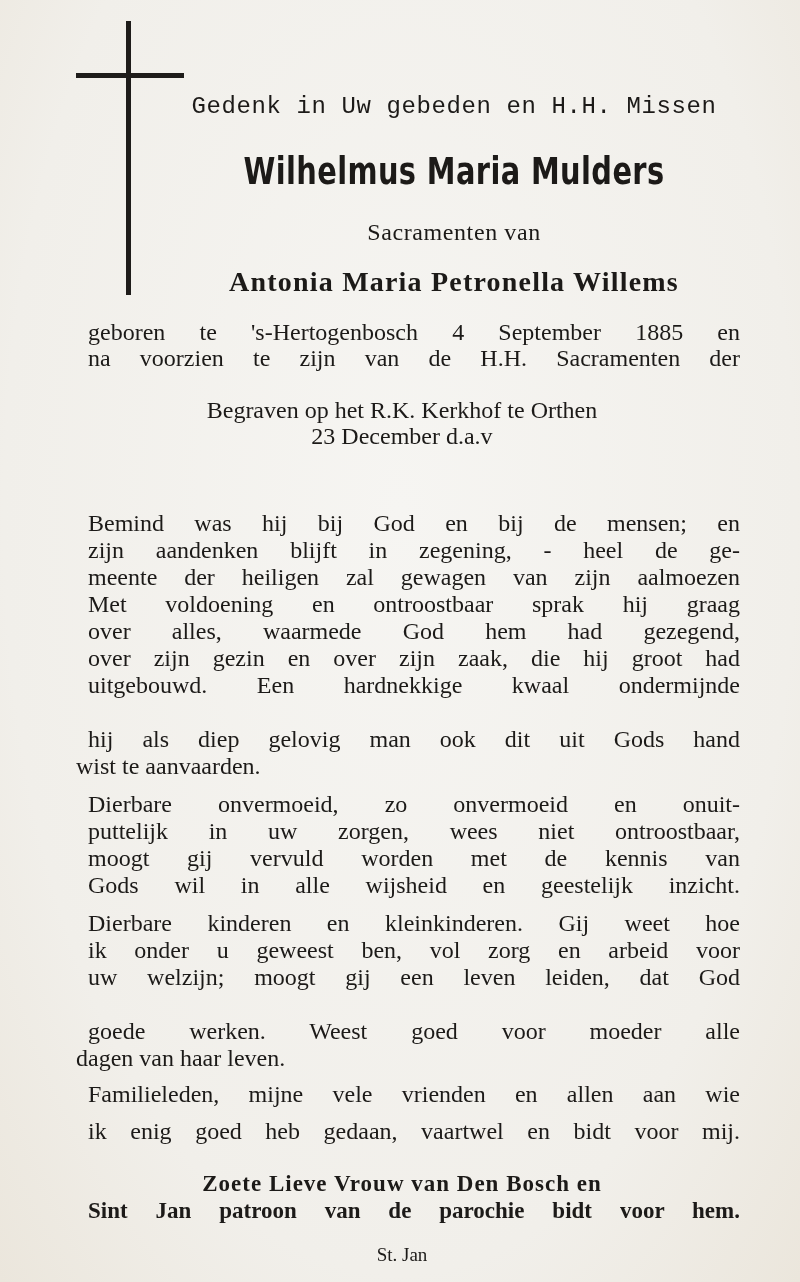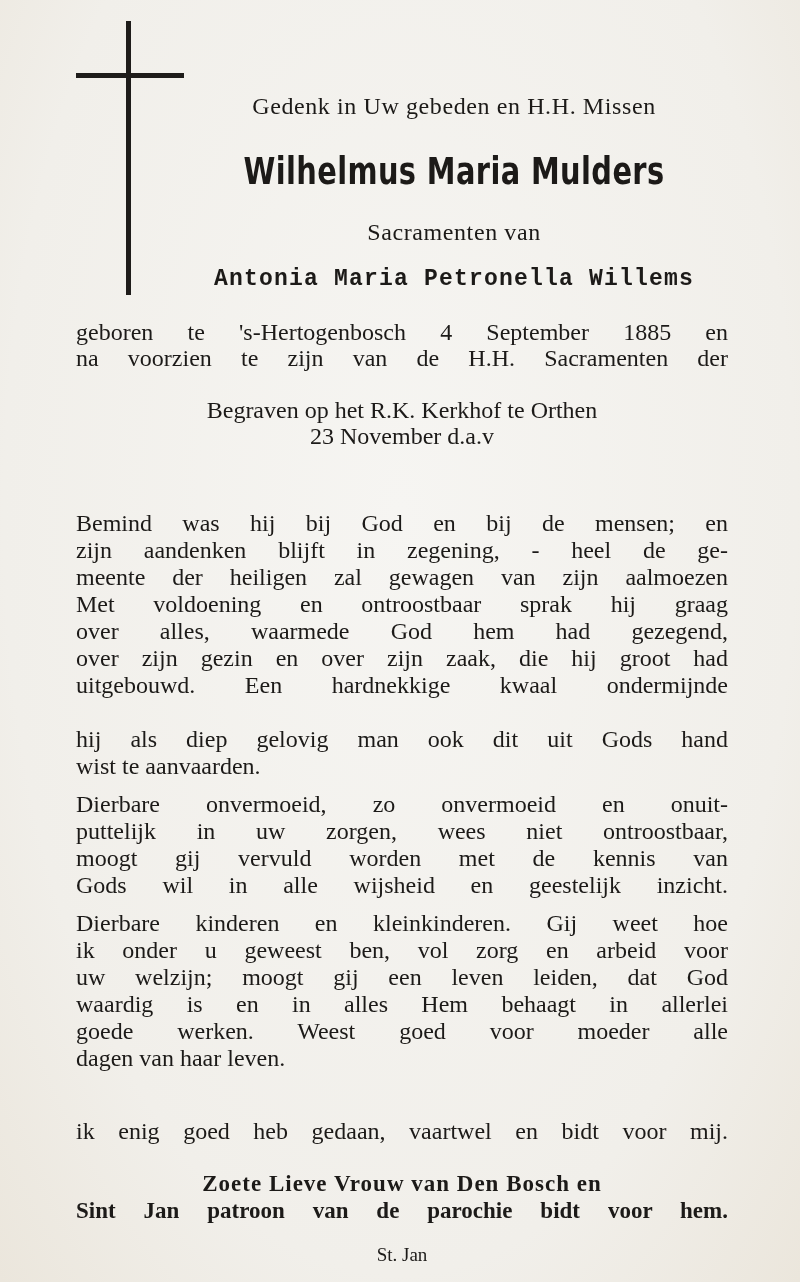--- a/index.html
+++ b/index.html
@@ -20,72 +20,72 @@
     background: #1e1c1a;
   }
   .cross-h {
     position: absolute; left: 76px; top: 73px; width: 108px; height: 5px;
     background: #1e1c1a;
   }
   .line {
     position: absolute; white-space: nowrap; font-family: "Liberation Serif", serif;
   }
   .c { text-align: center; }
-  .just { text-align: justify; text-align-last: justify; }
-  .h-gedenk { left: 180px; width: 548px; top: 93px; font-size: 24px; letter-spacing: 0.6px; }
+  .just { text-align: justify; text-align-last: justify; margin-left: 12px; }
+  .h-gedenk { left: 180px; width: 548px; top: 93px; font-size: 24px; letter-spacing: 0.6px; font-family: Liberation Mono, monospace; }
   .h-name {
     left: 180px; width: 548px; top: 150px; font-size: 37px;
     font-family: "DejaVu Sans", sans-serif; font-weight: bold;
     transform: scaleX(0.78); transform-origin: center; letter-spacing: 0.5px;
   }
   .h-echt { left: 180px; width: 548px; top: 219px; font-size: 24px; letter-spacing: 0.6px; }
-  .h-wife { left: 180px; width: 548px; top: 266px; font-size: 23px; font-weight: bold; letter-spacing: 1.2px; font-family: Liberation Mono, monospace; }
+  .h-wife { left: 180px; width: 548px; top: 266px; font-size: 28px; font-weight: bold; letter-spacing: 1.2px; }
   .p { left: 76px; width: 652px; font-size: 24px; line-height: 24px; }
   .p.c { text-align: left; text-align-last: center; }
   .bold { font-weight: bold; }
   .right { text-align: center; }
 </style>
 </head>
 <body>
 
 <div class="card">
   <div class="cross-v"></div>
   <div class="cross-h"></div>
 
   <div class="line c h-gedenk">Gedenk in Uw gebeden en H.H. Missen</div>
   <div class="line c h-name">Wilhelmus Maria Mulders</div>
   <div class="line c h-echt">Sacramenten van</div>
   <div class="line c h-wife">Antonia Maria Petronella Willems</div>
 
   <div class="line p just" style="top:320px">geboren te 's-Hertogenbosch 4 September 1885 en</div>
   <div class="line p just" style="top:346px">na voorzien te zijn van de H.H. Sacramenten der</div>
   <div class="line p c" style="top:398px">Begraven op het R.K. Kerkhof te Orthen</div>
-  <div class="line p c" style="top:424px">23 November d.a.v</div>
+  <div class="line p c" style="top:424px">23 December d.a.v</div>
 
   <div class="line p just" style="top:511px">Bemind was hij bij God en bij de mensen; en</div>
   <div class="line p just" style="top:538px">zijn aandenken blijft in zegening, - heel de ge-</div>
   <div class="line p just" style="top:565px">meente der heiligen zal gewagen van zijn aalmoezen</div>
   <div class="line p just" style="top:592px">Met voldoening en ontroostbaar sprak hij graag</div>
   <div class="line p just" style="top:619px">over alles, waarmede God hem had gezegend,</div>
   <div class="line p just" style="top:646px">over zijn gezin en over zijn zaak, die hij groot had</div>
   <div class="line p just" style="top:673px">uitgebouwd. Een hardnekkige kwaal ondermijnde</div>
   <div class="line p just" style="top:727px">hij als diep gelovig man ook dit uit Gods hand</div>
   <div class="line p" style="top:754px">wist te aanvaarden.</div>
 
   <div class="line p just" style="top:792px">Dierbare onvermoeid, zo onvermoeid en onuit-</div>
   <div class="line p just" style="top:819px">puttelijk in uw zorgen, wees niet ontroostbaar,</div>
   <div class="line p just" style="top:846px">moogt gij vervuld worden met de kennis van</div>
   <div class="line p just" style="top:873px">Gods wil in alle wijsheid en geestelijk inzicht.</div>
 
   <div class="line p just" style="top:911px">Dierbare kinderen en kleinkinderen. Gij weet hoe</div>
   <div class="line p just" style="top:938px">ik onder u geweest ben, vol zorg en arbeid voor</div>
   <div class="line p just" style="top:965px">uw welzijn; moogt gij een leven leiden, dat God</div>
-  <div class="line p just" style="top:992px">waardig is en in alles Hem behaagt in allerlei</div>
   <div class="line p just" style="top:1019px">goede werken. Weest goed voor moeder alle</div>
   <div class="line p" style="top:1046px">dagen van haar leven.</div>
 
+  <div class="line p just" style="top:1082px">Familieleden, mijne vele vrienden en allen aan wie</div>
   <div class="line p just" style="top:1119px">ik enig goed heb gedaan, vaartwel en bidt voor mij.</div>
 
   <div class="line p c bold" style="top:1172px; font-size:23px; letter-spacing:1px;">Zoete Lieve Vrouw van Den Bosch en</div>
   <div class="line p just bold" style="top:1199px; font-size:23px;">Sint Jan patroon van de parochie bidt voor hem.</div>
 
   <div class="line p right" style="top:1243px; font-size:19px;">St. Jan</div>
 </div>
 
 </body></html>

